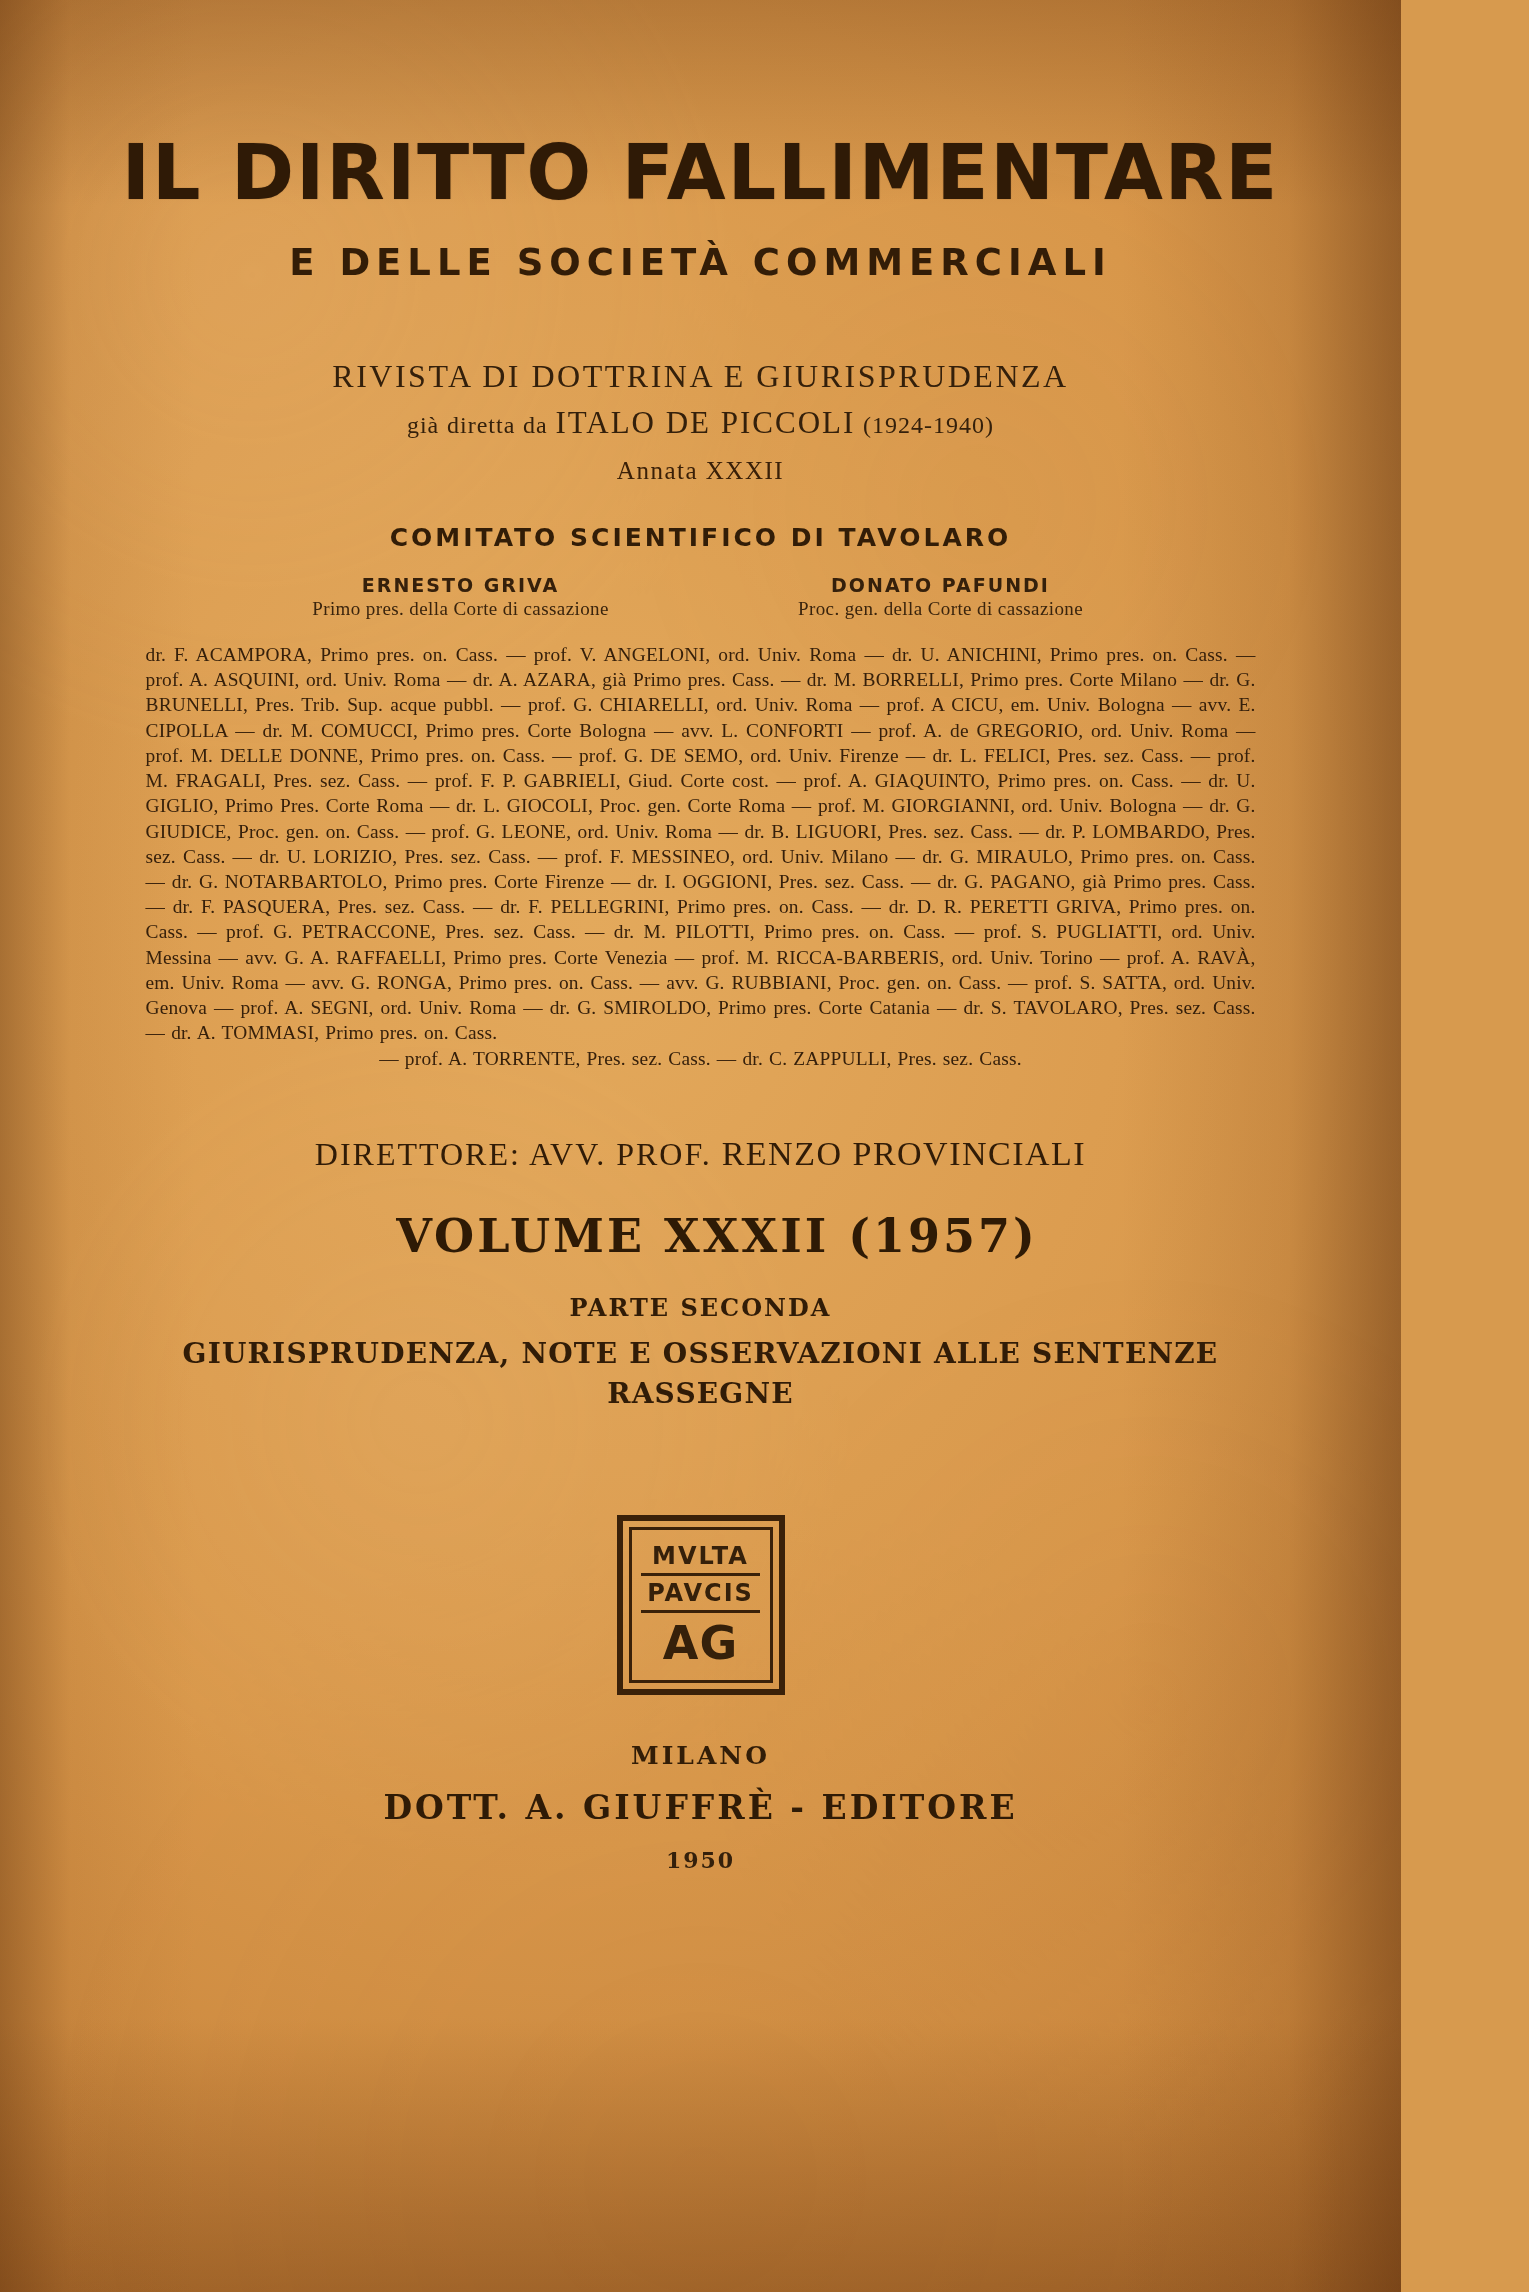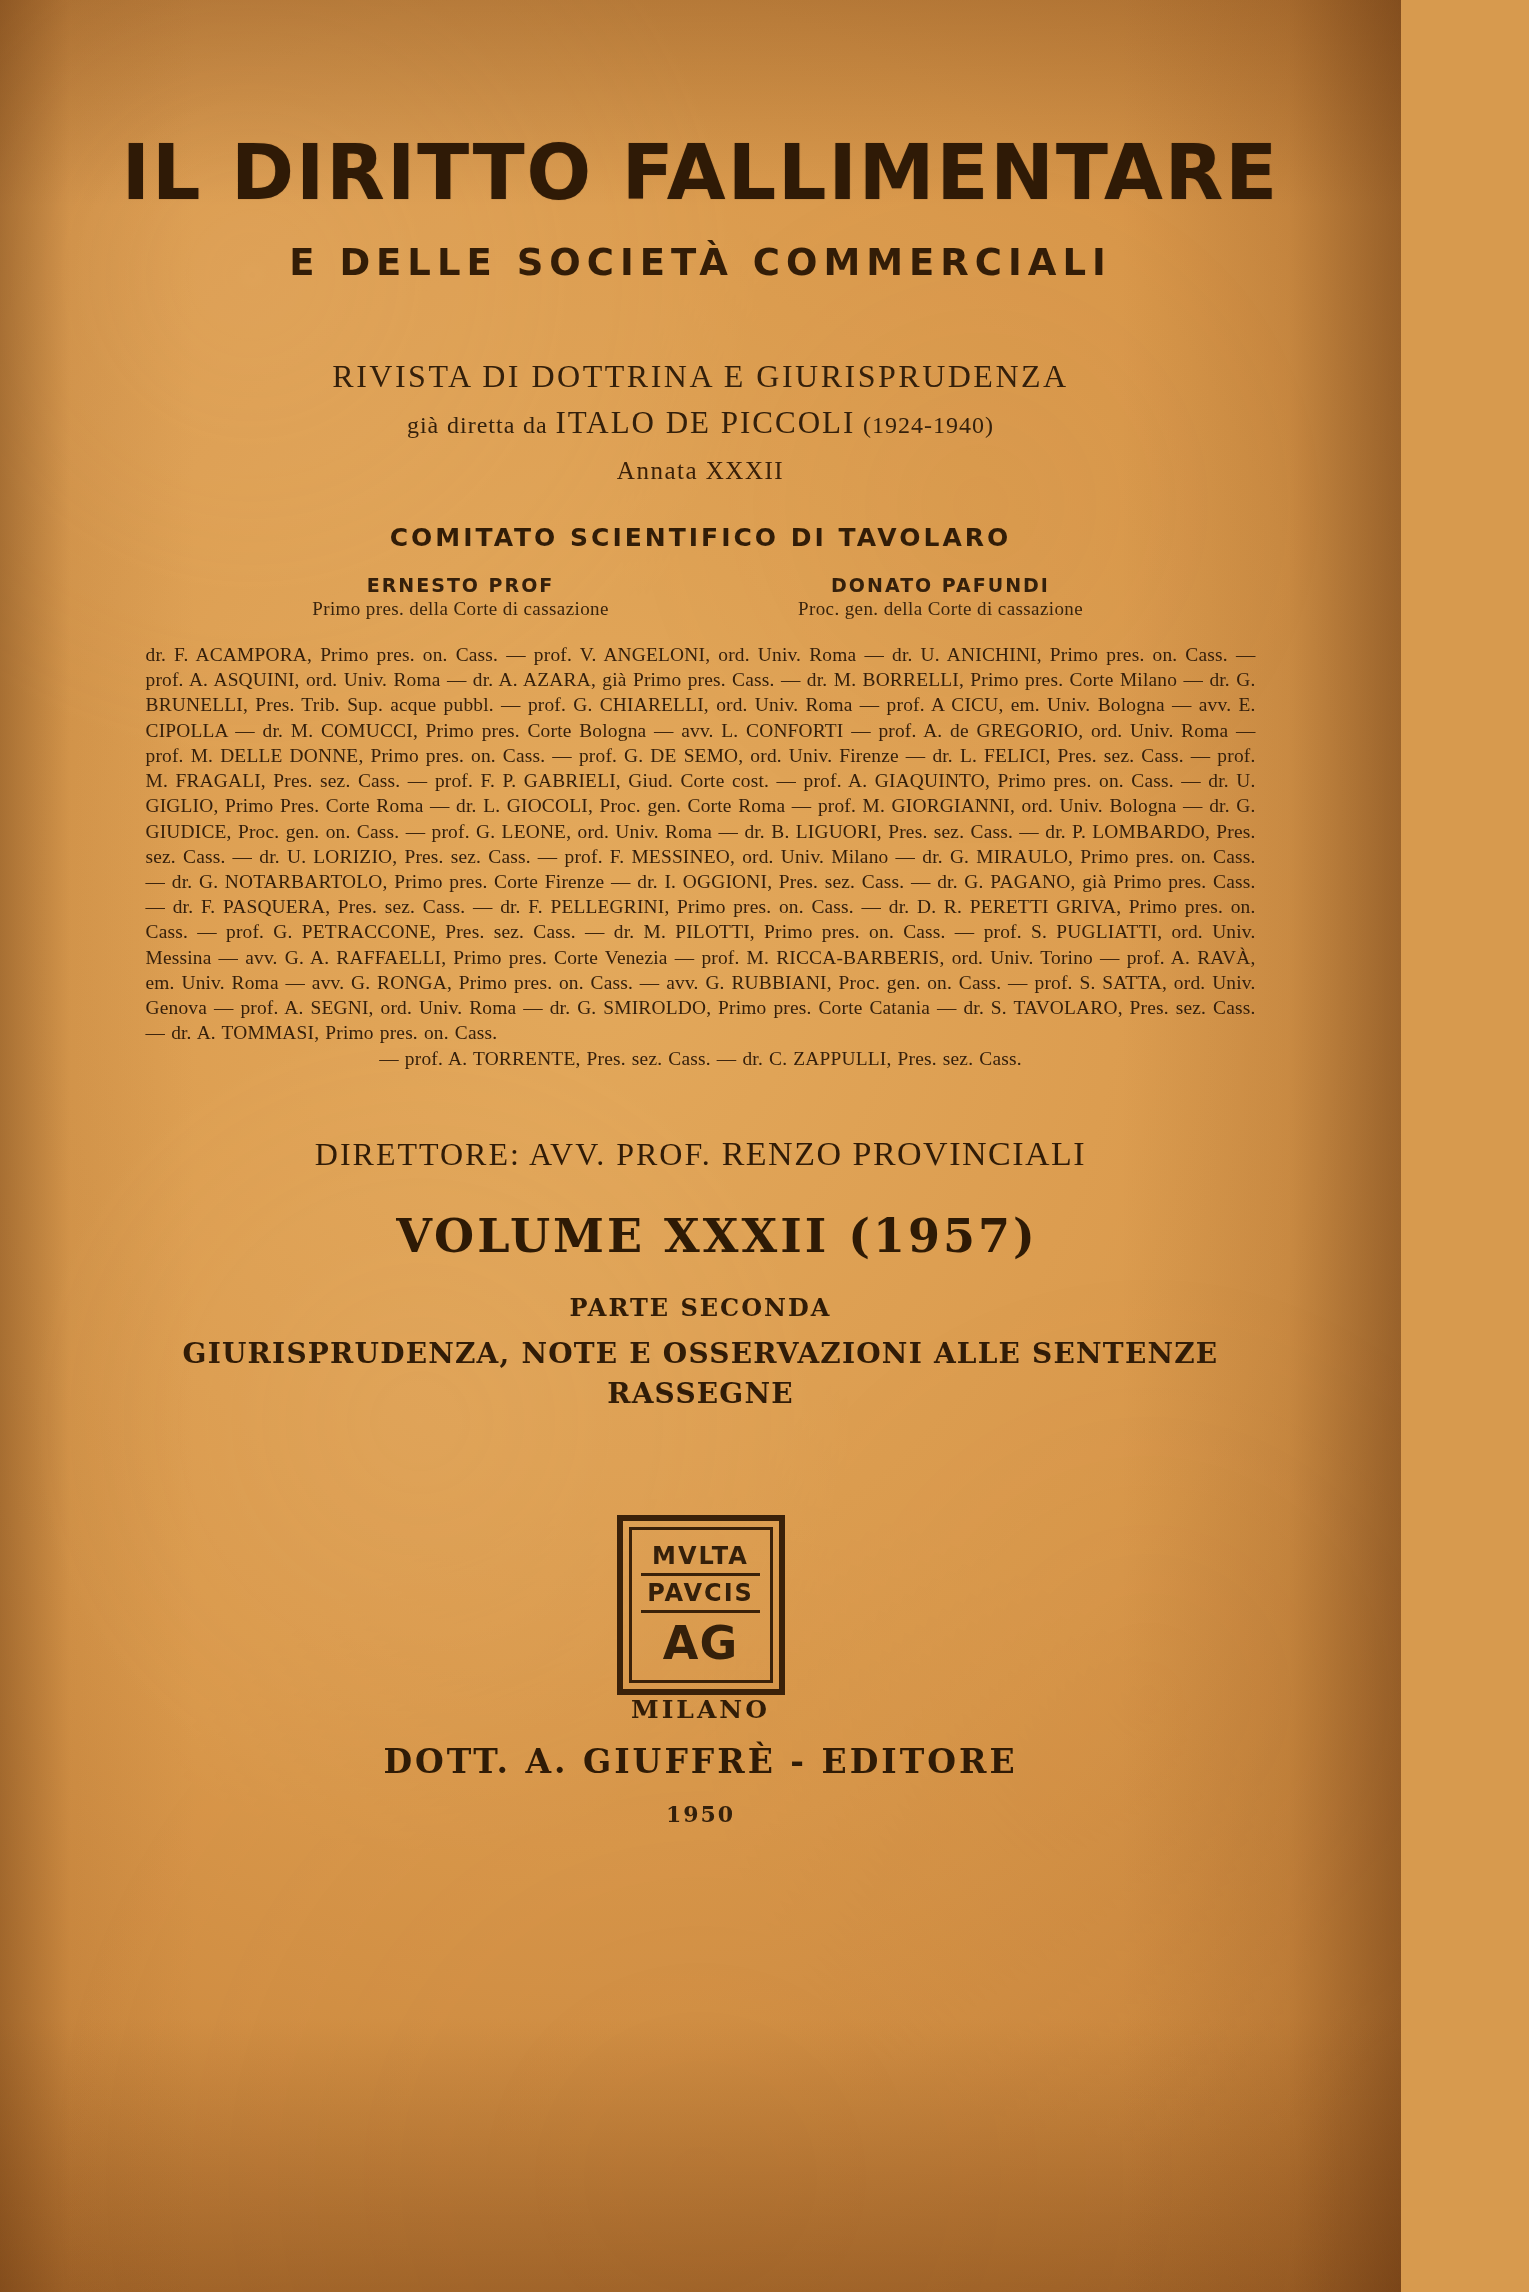--- a/index.html
+++ b/index.html
@@ -230,20 +230,21 @@
     font-family: "DejaVu Sans", sans-serif;
     font-weight: bold;
     font-size: 46px;
     letter-spacing: 1px;
     color: #35200a;
     line-height: 1;
     margin-top: 2px;
   }
 
   .city {
+    margin-top: 46px;
     font-family: "DejaVu Serif", serif;
     font-weight: bold;
     font-size: 25px;
     letter-spacing: 3px;
     color: #321d07;
   }
   .publisher {
     margin-top: 18px;
     font-family: "DejaVu Serif", serif;
     font-weight: bold;
@@ -280,21 +281,21 @@
       <span class="big">ITALO DE PICCOLI</span>
       <span class="small">(1924-1940)</span>
     </div>
 
     <div class="annata">Annata XXXII</div>
 
     <div class="comitato-title">COMITATO SCIENTIFICO DI TAVOLARO</div>
 
     <div class="presidents">
       <div class="pres-col">
-        <div class="pres-name">ERNESTO PROF</div>
+        <div class="pres-name">ERNESTO GRIVA</div>
         <div class="pres-role">Primo pres. della Corte di cassazione</div>
       </div>
       <div class="pres-col">
         <div class="pres-name">DONATO PAFUNDI</div>
         <div class="pres-role">Proc. gen. della Corte di cassazione</div>
       </div>
     </div>
 
     <div class="members">
       <span>dr. F. ACAMPORA, Primo pres. on. Cass. — prof. V. ANGELONI, ord. Univ. Roma — dr. U. ANICHINI, Primo pres. on. Cass. — prof. A. ASQUINI, ord. Univ. Roma — dr. A. AZARA, già Primo pres. Cass. — dr. M. BORRELLI, Primo pres. Corte Milano — dr. G. BRUNELLI, Pres. Trib. Sup. acque pubbl. — prof. G. CHIARELLI, ord. Univ. Roma — prof. A CICU, em. Univ. Bologna — avv. E. CIPOLLA — dr. M. COMUCCI, Primo pres. Corte Bologna — avv. L. CONFORTI — prof. A. de GREGORIO, ord. Univ. Roma — prof. M. DELLE DONNE, Primo pres. on. Cass. — prof. G. DE SEMO, ord. Univ. Firenze — dr. L. FELICI, Pres. sez. Cass. — prof. M. FRAGALI, Pres. sez. Cass. — prof. F. P. GABRIELI, Giud. Corte cost. — prof. A. GIAQUINTO, Primo pres. on. Cass. — dr. U. GIGLIO, Primo Pres. Corte Roma — dr. L. GIOCOLI, Proc. gen. Corte Roma — prof. M. GIORGIANNI, ord. Univ. Bologna — dr. G. GIUDICE, Proc. gen. on. Cass. — prof. G. LEONE, ord. Univ. Roma — dr. B. LIGUORI, Pres. sez. Cass. — dr. P. LOMBARDO, Pres. sez. Cass. — dr. U. LORIZIO, Pres. sez. Cass. — prof. F. MESSINEO, ord. Univ. Milano — dr. G. MIRAULO, Primo pres. on. Cass. — dr. G. NOTARBARTOLO, Primo pres. Corte Firenze — dr. I. OGGIONI, Pres. sez. Cass. — dr. G. PAGANO, già Primo pres. Cass. — dr. F. PASQUERA, Pres. sez. Cass. — dr. F. PELLEGRINI, Primo pres. on. Cass. — dr. D. R. PERETTI GRIVA, Primo pres. on. Cass. — prof. G. PETRACCONE, Pres. sez. Cass. — dr. M. PILOTTI, Primo pres. on. Cass. — prof. S. PUGLIATTI, ord. Univ. Messina — avv. G. A. RAFFAELLI, Primo pres. Corte Venezia — prof. M. RICCA-BARBERIS, ord. Univ. Torino — prof. A. RAVÀ, em. Univ. Roma — avv. G. RONGA, Primo pres. on. Cass. — avv. G. RUBBIANI, Proc. gen. on. Cass. — prof. S. SATTA, ord. Univ. Genova — prof. A. SEGNI, ord. Univ. Roma — dr. G. SMIROLDO, Primo pres. Corte Catania — dr. S. TAVOLARO, Pres. sez. Cass. — dr. A. TOMMASI, Primo pres. on. Cass.</span>

